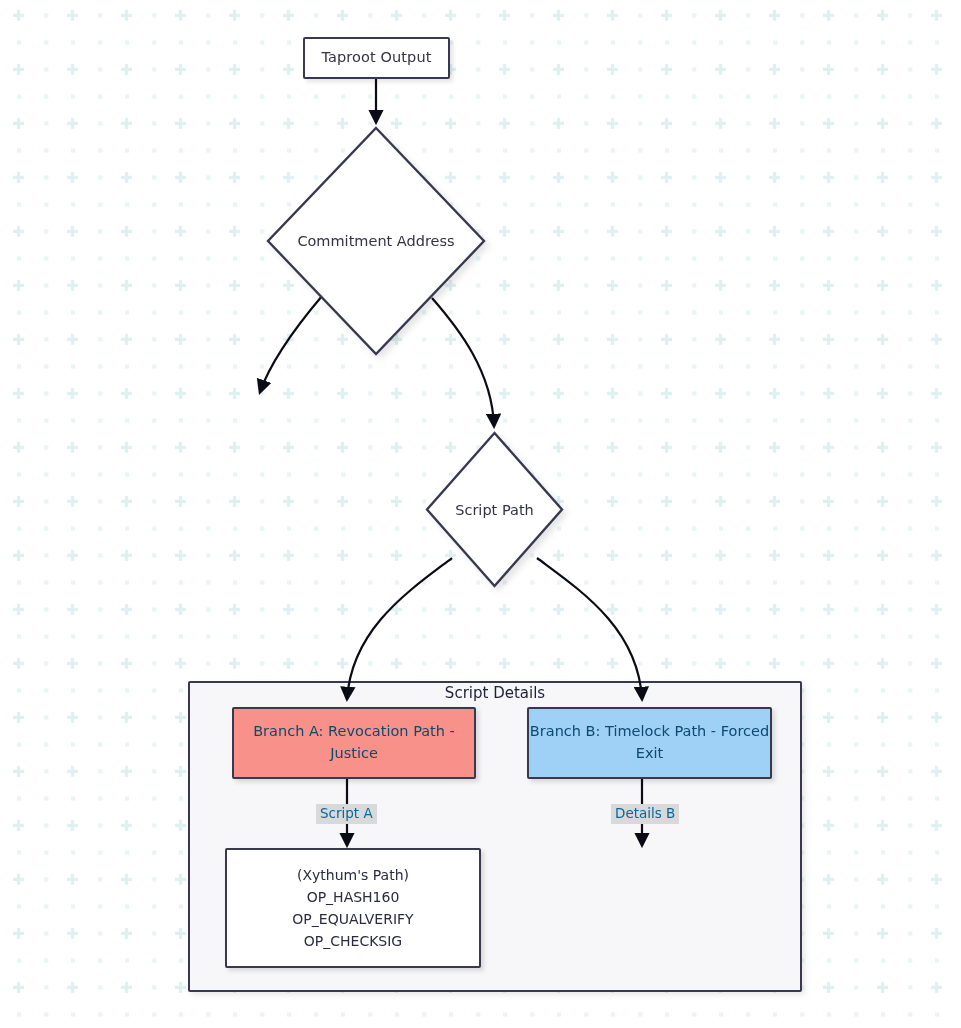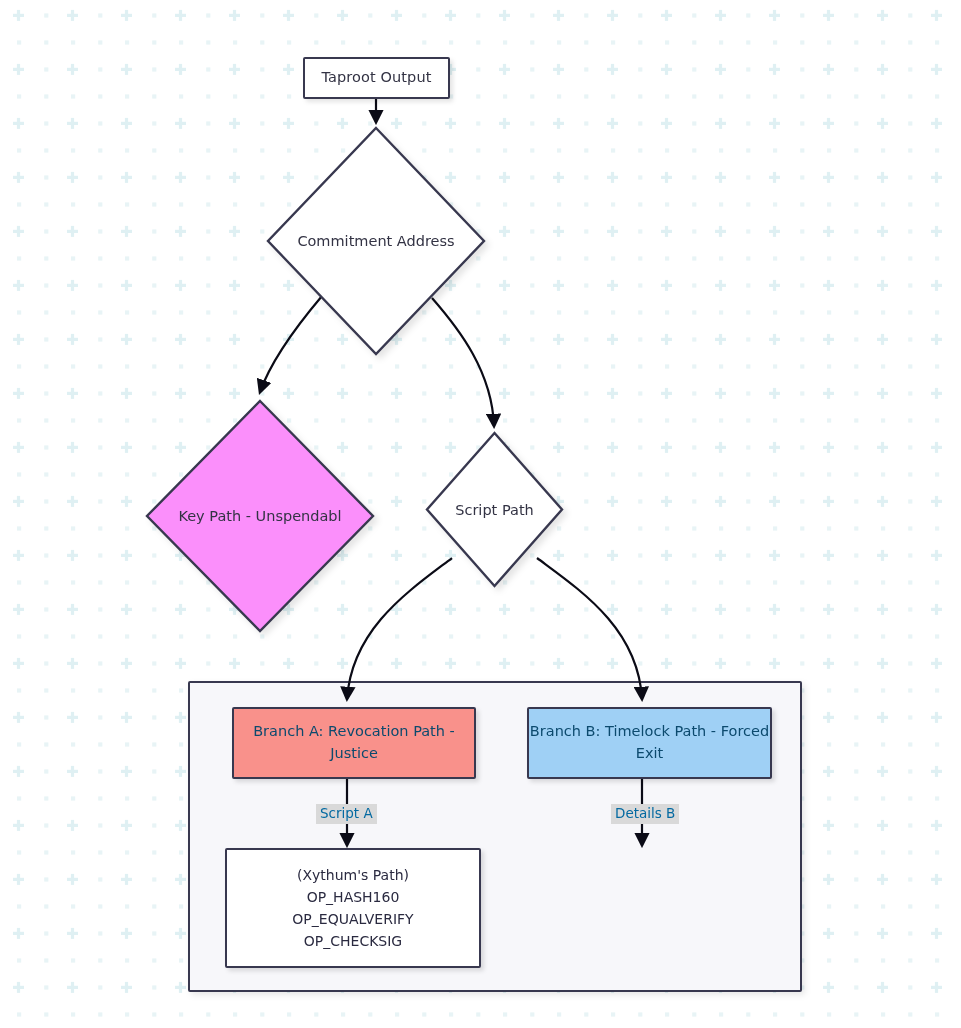--- a/index.html
+++ b/index.html
@@ -48,21 +48,20 @@
     box-sizing: border-box;
     display: flex;
     align-items: center;
     justify-content: center;
     text-align: center;
     color: #333344;
     font-size: 14.5px;
     line-height: 1.45;
     letter-spacing: 0.1px;
     filter: drop-shadow(3px 3px 2px rgba(0,0,0,0.10));
-    margin-top: 20px;
   }
 
   .rect-node {
     border: 2.2px solid #38384f;
     background: #ffffff;
     border-radius: 2px;
   }
 
   .diamond-wrap {
     position: absolute;
@@ -167,20 +166,21 @@
 
         <rect x="44.2" y="13.4" width="4.2" height="4.2" fill="#e8f4f6"></rect>
         <rect x="17" y="40.4" width="4.2" height="4.2" fill="#e8f4f6"></rect>
         <rect x="44.2" y="40.4" width="4.2" height="4.2" fill="#e8f4f6"></rect>
       </pattern>
     </defs>
     <rect x="0" y="0" width="961" height="1028" fill="url(#plusdot)"></rect>
   </svg>
 
   <div id="subgraph"></div>
+  <div id="subgraph-title">Script Details</div>
 
   <svg id="edges" viewBox="0 0 961 1028" xmlns="http://www.w3.org/2000/svg">
     <defs>
       <marker id="arrow" viewBox="0 0 10 10" refX="8" refY="5" markerWidth="7" markerHeight="7" orient="auto-start-reverse">
         <path d="M 0 0 L 10 5 L 0 10 z" fill="#0b0b16"></path>
       </marker>
     </defs>
     <g fill="none" stroke="#0b0b16" stroke-width="2.2" marker-end="url(#arrow)">
 
       <path d="M 376,79 L 376,122"></path>
@@ -203,26 +203,20 @@
     <span>Taproot Output</span>
   </div>
 
   <div class="diamond-wrap" style="left:265px; top:125px; width:222px; height:232px;">
     <svg class="diamond-shape" viewBox="0 0 222 232" xmlns="http://www.w3.org/2000/svg">
       <polygon points="111,3 219,116 111,229 3,116" fill="#ffffff" stroke="#38384f" stroke-width="2.4"></polygon>
     </svg>
     <div class="diamond-label">Commitment Address</div>
   </div>
 
-  <div class="diamond-wrap" style="left:144px; top:398px; width:232px; height:236px;">
-    <svg class="diamond-shape" viewBox="0 0 232 236" xmlns="http://www.w3.org/2000/svg">
-      <polygon points="116,3 229,118 116,233 3,118" fill="#fb8ffb" stroke="#38384f" stroke-width="2.4"></polygon>
-    </svg>
-    <div class="diamond-label">Key Path - Unspendabl</div>
-  </div>
 
   <div class="diamond-wrap" style="left:424px; top:430px; width:141px; height:159px;">
     <svg class="diamond-shape" viewBox="0 0 141 159" xmlns="http://www.w3.org/2000/svg">
       <polygon points="70.5,3 138,79.5 70.5,156 3,79.5" fill="#ffffff" stroke="#38384f" stroke-width="2.4"></polygon>
     </svg>
     <div class="diamond-label">Script Path</div>
   </div>
 
   <div class="branch-box" style="left:225px; top:707px; width:244px; height:72px; background:#f9918b;">
     <span>Branch A: Revocation Path - Justice</span>

